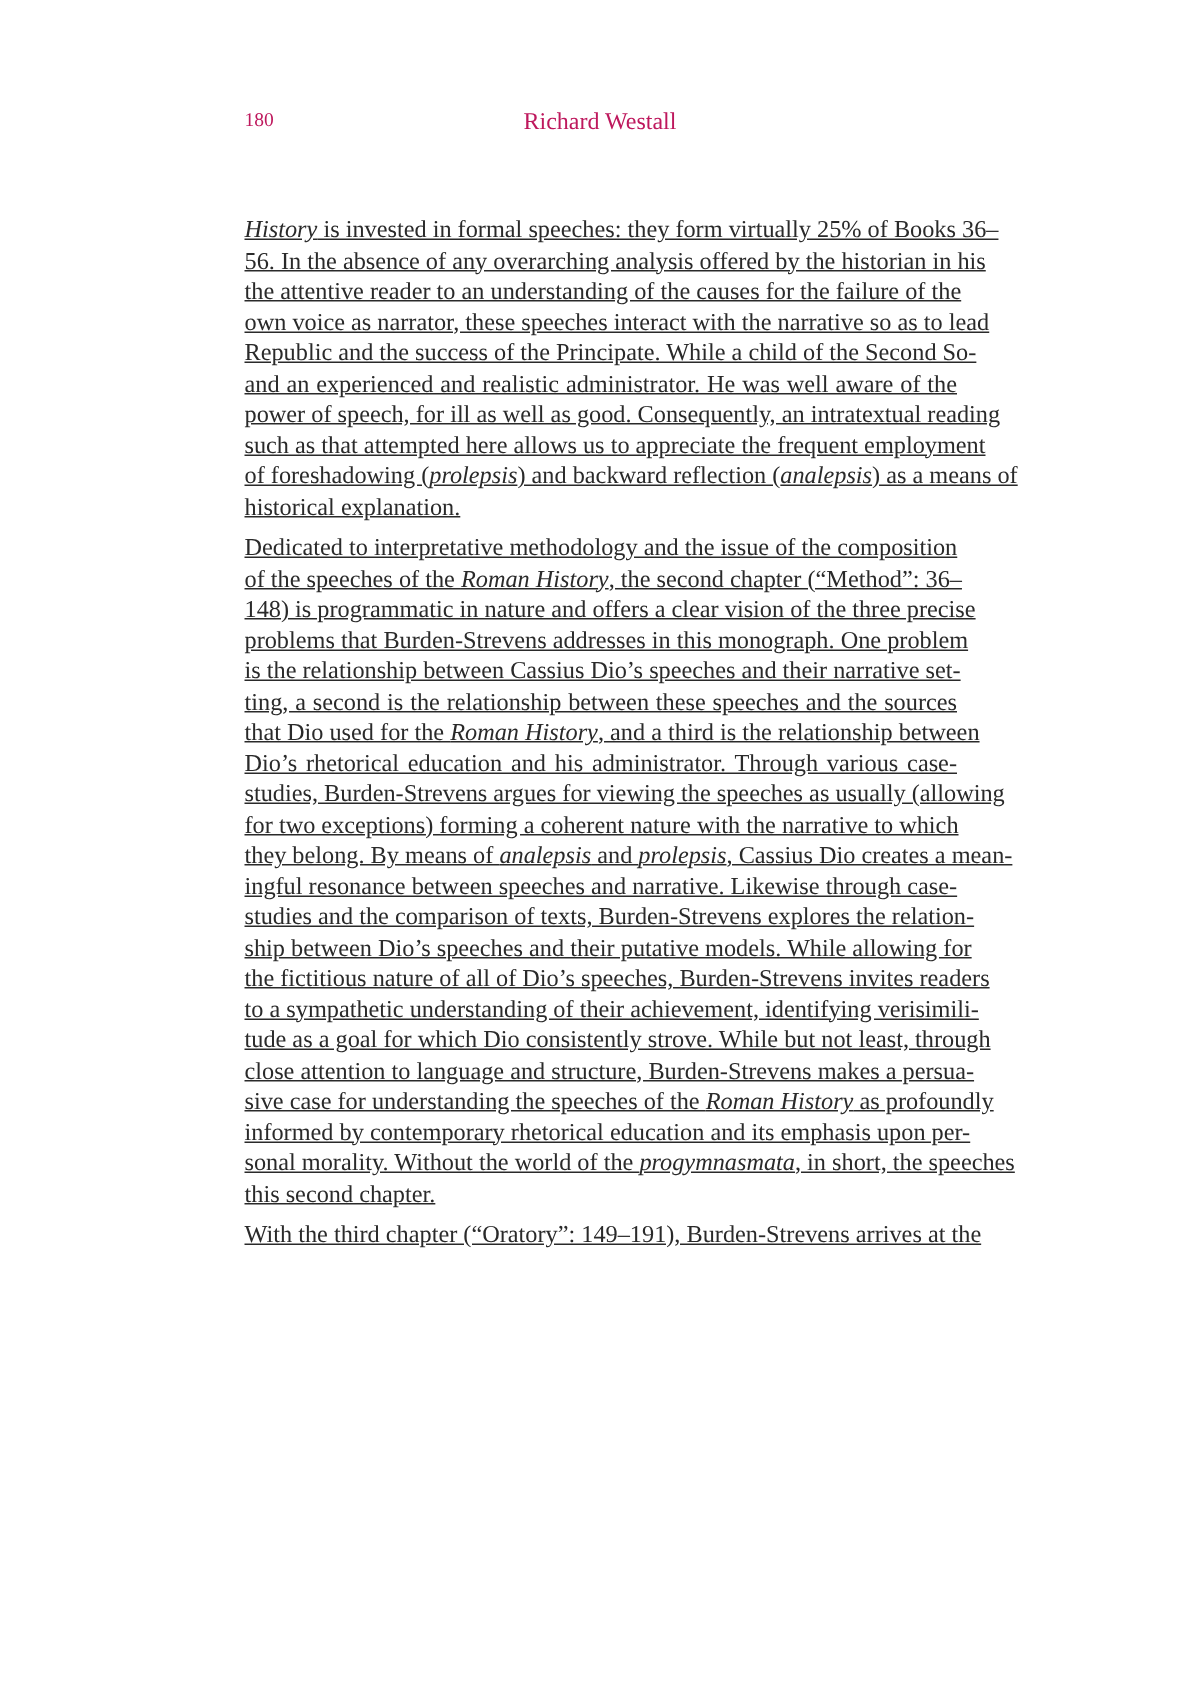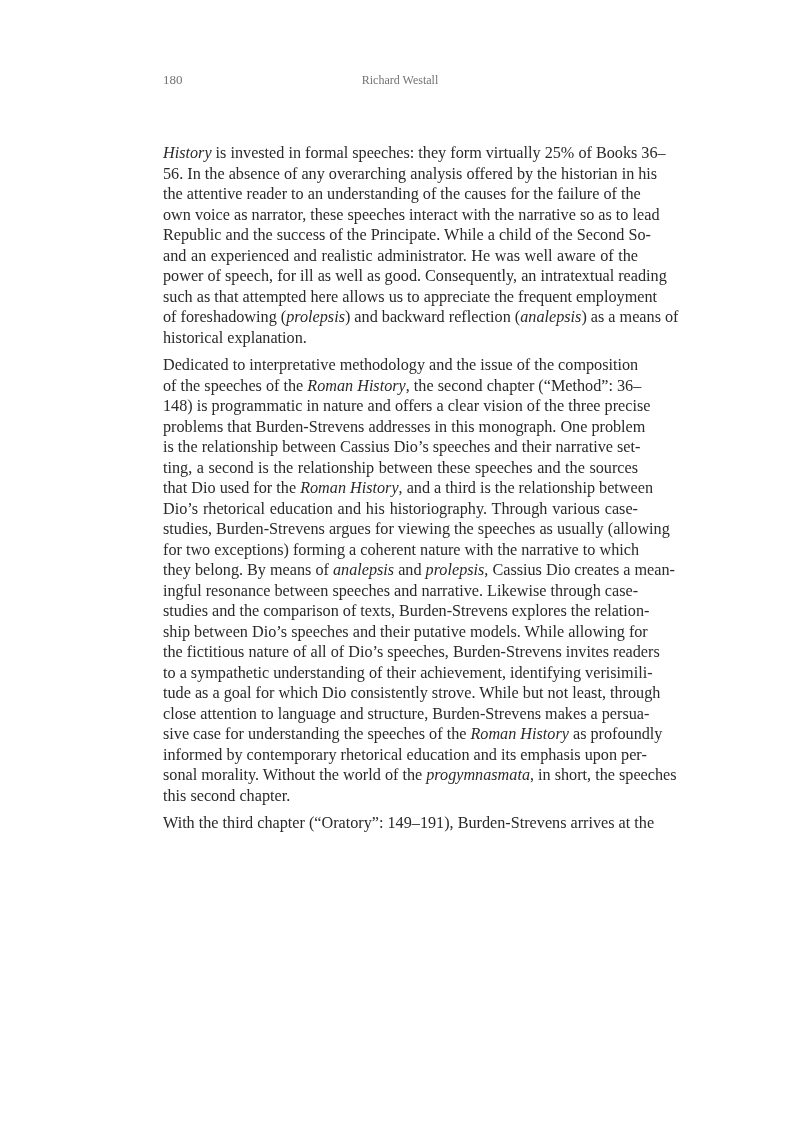--- a/index.html
+++ b/index.html
@@ -1,24 +1,24 @@
 <!DOCTYPE html>
 <html><head>
 <meta charset="utf-8">
 <style>
   html, body { margin:0; padding:0; background:#ffffff; }
   body { width:799px; height:1131px; position:relative; overflow:hidden; }
   .page { position:absolute; left:0; top:0; width:799px; height:1131px; background:#fff; }
   .running-head { position:absolute; top:72px; left:163px; width:474px; height:20px;
-    font-family:"Liberation Serif", "DejaVu Serif", serif; font-size:13px; color:#737373; }
+    font-family:"Liberation Serif", "DejaVu Serif", serif; font-size:13px; color:#be185d; }
   .page-number { position:absolute; left:0; top:0; }
-  .running-title { position:absolute; left:0; right:0; top:1px; text-align:center; font-size:12px; }
+  .running-title { position:absolute; left:0; right:0; top:1px; text-align:center; font-size:16px; }
   .body-text { position:absolute; top:143px; left:163px; width:475px;
     font-family:"Liberation Serif", "DejaVu Serif", serif; font-size:16.2px; line-height:20.5px;
-    color:#2a2a2a; text-align:justify; hyphens:manual; }
+    color:#2a2a2a; text-align:justify; hyphens:manual;text-decoration:underline; }
   .body-text p { margin:0 0 7px 0; }
   .line { display:block; text-align:justify; text-align-last:justify; white-space:nowrap; }
   .line.last { text-align-last:left; }
   i { font-style:italic; }
 </style>
 </head>
 <body>
 
 <div class="page">
   <div class="running-head">
@@ -39,21 +39,21 @@
         <span class="line last">historical explanation.</span>
       </p>
       <p>
         <span class="line">Dedicated to interpretative methodology and the issue of the composition</span>
         <span class="line">of the speeches of the <i>Roman History</i>, the second chapter (“Method”: 36–</span>
         <span class="line">148) is programmatic in nature and offers a clear vision of the three precise</span>
         <span class="line">problems that Burden-Strevens addresses in this monograph. One problem</span>
         <span class="line">is the relationship between Cassius Dio’s speeches and their narrative set-</span>
         <span class="line">ting, a second is the relationship between these speeches and the sources</span>
         <span class="line">that Dio used for the <i>Roman History</i>, and a third is the relationship between</span>
-        <span class="line">Dio’s rhetorical education and his historiography. Through various case-</span>
+        <span class="line">Dio’s rhetorical education and his administrator. Through various case-</span>
         <span class="line">studies, Burden-Strevens argues for viewing the speeches as usually (allowing</span>
         <span class="line">for two exceptions) forming a coherent nature with the narrative to which</span>
         <span class="line">they belong. By means of <i>analepsis</i> and <i>prolepsis</i>, Cassius Dio creates a mean-</span>
         <span class="line">ingful resonance between speeches and narrative. Likewise through case-</span>
         <span class="line">studies and the comparison of texts, Burden-Strevens explores the relation-</span>
         <span class="line">ship between Dio’s speeches and their putative models. While allowing for</span>
         <span class="line">the fictitious nature of all of Dio’s speeches, Burden-Strevens invites readers</span>
         <span class="line">to a sympathetic understanding of their achievement, identifying verisimili-</span>
         <span class="line">tude as a goal for which Dio consistently strove. While but not least, through</span>
         <span class="line">close attention to language and structure, Burden-Strevens makes a persua-</span>

